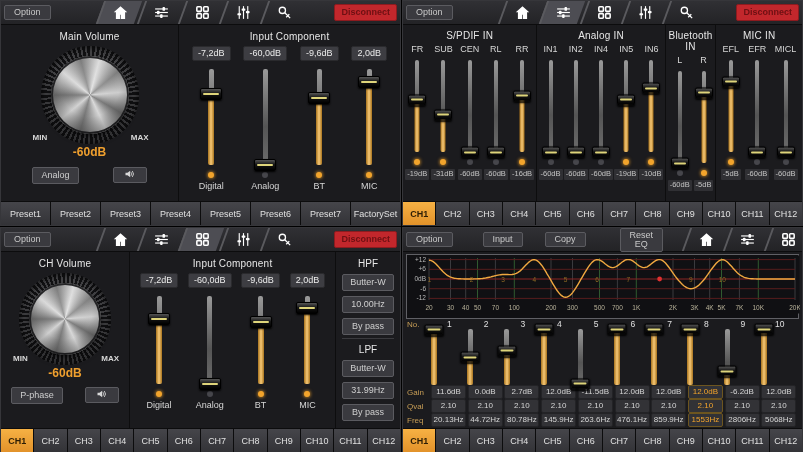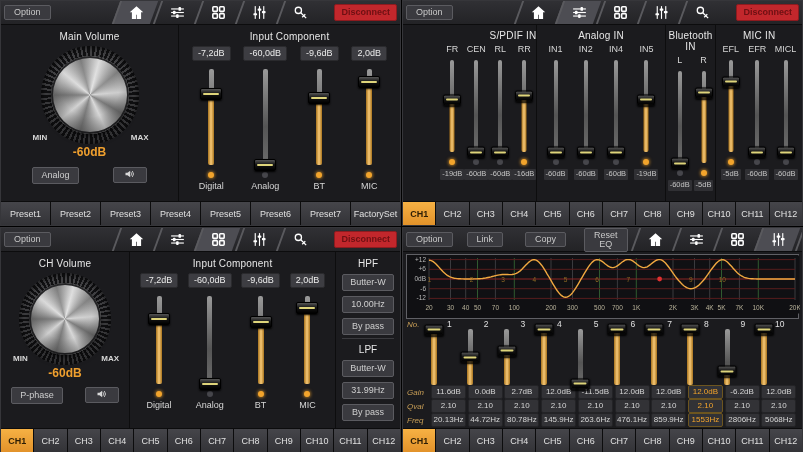--- a/index.html
+++ b/index.html
@@ -1,21 +1,21 @@
 <!DOCTYPE html>
 <html><head>
 <meta charset="utf-8">
 <style>
   html,body{margin:0;padding:0;background:#000;}
   .app{position:relative;width:803px;height:452px;background:#000;font-family:"Liberation Sans",sans-serif;
        display:grid;grid-template-columns:401px 401px;grid-template-rows:226px 226px;gap:1px;color:#ccc;
        -webkit-font-smoothing:antialiased;}
   .quad{position:relative;background:#1b1b1e;border:1px solid #36363a;box-sizing:border-box;display:flex;flex-direction:column;overflow:hidden;}
   
-  .qhead{height:23px;flex:0 0 23px;background:linear-gradient(#303034,#232326);border-bottom:1px solid #0c0c0d;display:flex;align-items:center;padding:0 3px;gap:4px;}
+  .qhead{height:23px;flex:0 0 23px;background:linear-gradient(#303034,#232326);border-bottom:1px solid #0c0c0d;display:flex;align-items:center;padding:0 3px;gap:20px;}
   .hbtn{background:#3a3a3f;color:#c9c9c9;border:1px solid #5b5b60;border-radius:2px;font-size:9px;padding:2px 9px;line-height:1;cursor:pointer;font-family:inherit;}
   .tabs{margin-left:auto;display:flex;height:100%;align-items:stretch;}
   .tab{width:36px;display:flex;align-items:center;justify-content:center;transform:skewX(-20deg);border-left:2px solid #5a5a5e;margin-left:3px;cursor:pointer;}
   .tab.active{background:#4d4d53;}
   .ticon{transform:skewX(20deg);width:17px;height:17px;color:#fff;display:block;}
   .ticon svg{width:100%;height:100%;display:block;}
   .disconnect{background:#c2272c;color:#6e1013;border:1px solid #8d1b1f;border-radius:2px;font-size:9px;font-weight:bold;padding:3px 6px;line-height:1;margin-left:12px;cursor:pointer;font-family:inherit;}
   
   .vdiv{width:1px;background:#0d0d0e;}
   .hdivline{height:1px;background:#3a3a3e;margin:3px 6px;}
@@ -63,21 +63,21 @@
   .bl-body{flex:1;display:flex;min-height:0;}
   .chv-panel{width:128px;display:flex;flex-direction:column;align-items:center;padding-top:6px;}
   .chv-btnrow{display:flex;gap:22px;margin-top:7px;}
   .delay-panel{width:55px;display:flex;flex-direction:column;align-items:center;padding-top:6px;}
   .hf-panel{width:64px;display:flex;flex-direction:column;align-items:center;padding-top:4px;border-left:1px solid #0d0d0e;}
   .hf-panel .btn{width:52px;padding:3px 0;margin-top:5px;text-align:center;}
   .hf-title{font-size:10px;color:#e8e8e8;margin-top:2px;}
   
   .eq-graphbox{margin:2px 3px 0 3px;border:1px solid #606065;background:#101013;}
   .eqgrid{display:grid;grid-template-columns:24px repeat(10,1fr);align-items:center;padding:0 4px;}
-  .eqgrid .rlabel{font-size:8px;color:#c89e56;font-style:italic;}
+  .eqgrid .rlabel{font-size:8px;color:#c89e56;}
   .eq-no{font-size:8.5px;color:#e0e0e0;text-align:center;}
   .eq-cell{display:flex;}
   .eq-vbox{background:#323236;color:#d6d6d6;font-size:8px;padding:1px 0;border-radius:2px;border:1px solid #232326;width:90%;text-align:center;line-height:1.25;cursor:pointer;}
   .eq-vbox.sel{color:#f2a42c;border-color:#6d5category1:1px;}
   .eq-vbox.sel{color:#f2a42c;border-color:#6d551f;}
 </style>
 </head>
 <body>
 
 <div class="app">
@@ -272,33 +272,44 @@
               <svg viewBox="0 0 24 24" fill="none" stroke="currentColor" stroke-width="1.8">
                 <circle cx="9" cy="9" r="4.4"></circle>
                 <path d="M12.4 12.4 20 20M16.6 16.6l2.2-2.2M14.4 18.8l2.2-2.2"></path>
               </svg>
             </span>
           </div>
         </div>
       <button class="disconnect">Disconnect</button>
     </div>
     <div class="tr-body">
-        <div class="iog" style="width: 134px; align-items: flex-end;">
+        <div class="iog" style="width: 134px;">
           <div class="sect-title">S/PDIF IN</div>
           <div class="iorow">
             <div class="vslider">
               <div class="ch-label">FR</div>
               <div class="vslider" style="margin-top: 6px;">
                 <div class="track" style="width: 4px; height: 92px;">
                   <div class="fill" style="width: 5px; height: 52.3889px;"></div>
                   <div class="handle" style="width: 16px; height: 9px; top: 39.6111px;"></div>
                 </div>
               </div>
               <div class="led on" style="margin-top: 7px;"></div>
               <div class="sval" style="margin-top: 4px;">-19dB</div>
+            </div>
+            <div class="vslider">
+              <div class="ch-label">SUB</div>
+              <div class="vslider" style="margin-top: 6px;">
+                <div class="track" style="width: 4px; height: 92px;">
+                  <div class="fill" style="width: 5px; height: 37.0556px;"></div>
+                  <div class="handle" style="width: 16px; height: 9px; top: 54.9444px;"></div>
+                </div>
+              </div>
+              <div class="led on" style="margin-top: 7px;"></div>
+              <div class="sval" style="margin-top: 4px;">-31dB</div>
             </div>
             <div class="vslider">
               <div class="ch-label">CEN</div>
               <div class="vslider" style="margin-top: 6px;">
                 <div class="track" style="width: 4px; height: 92px;">
                   <div class="handle" style="width: 16px; height: 9px; top: 92px;"></div>
                 </div>
               </div>
               <div class="led" style="margin-top: 7px;"></div>
               <div class="sval" style="margin-top: 4px;">-60dB</div>
@@ -363,20 +374,31 @@
             <div class="vslider">
               <div class="ch-label">IN5</div>
               <div class="vslider" style="margin-top: 6px;">
                 <div class="track" style="width: 4px; height: 92px;">
                   <div class="fill" style="width: 5px; height: 52.3889px;"></div>
                   <div class="handle" style="width: 16px; height: 9px; top: 39.6111px;"></div>
                 </div>
               </div>
               <div class="led on" style="margin-top: 7px;"></div>
               <div class="sval" style="margin-top: 4px;">-19dB</div>
+            </div>
+            <div class="vslider">
+              <div class="ch-label">IN6</div>
+              <div class="vslider" style="margin-top: 6px;">
+                <div class="track" style="width: 4px; height: 92px;">
+                  <div class="fill" style="width: 5px; height: 63.8889px;"></div>
+                  <div class="handle" style="width: 16px; height: 9px; top: 28.1111px;"></div>
+                </div>
+              </div>
+              <div class="led on" style="margin-top: 7px;"></div>
+              <div class="sval" style="margin-top: 4px;">-10dB</div>
             </div>
           </div>
         </div>
         <div class="vdiv"></div>
         <div class="iog" style="width: 50px;">
           <div class="sect-title">Bluetooth IN</div>
           <div class="iorow">
             <div class="vslider">
               <div class="ch-label">L</div>
               <div class="vslider" style="margin-top: 6px;">
@@ -605,22 +627,22 @@
         <div class="chtab">CH9</div>
         <div class="chtab">CH10</div>
         <div class="chtab">CH11</div>
         <div class="chtab">CH12</div>
       </div>
   </div>
 
   <div class="quad">
     <div class="qhead">
       <button class="hbtn">Option</button>
-      <button class="hbtn" style="margin-left:10px;">Link</button>
-      <button class="hbtn" style="margin-left:18px;">Copy</button>
+      <button class="hbtn" style="margin-left:10px;">Input</button>
+      <button class="hbtn" style="margin-left:2px;">Copy</button>
       <button class="hbtn" style="margin-left:14px;">Reset EQ</button>
       <div class="tabs">
           <div class="tab">
             <span class="ticon">
               <svg viewBox="0 0 24 24">
                 <path d="M12 3 2.5 11.5h3V21h6v-6h1v6h6v-9.5h3z" fill="currentColor"></path>
               </svg>
             </span>
           </div>
           <div class="tab">

